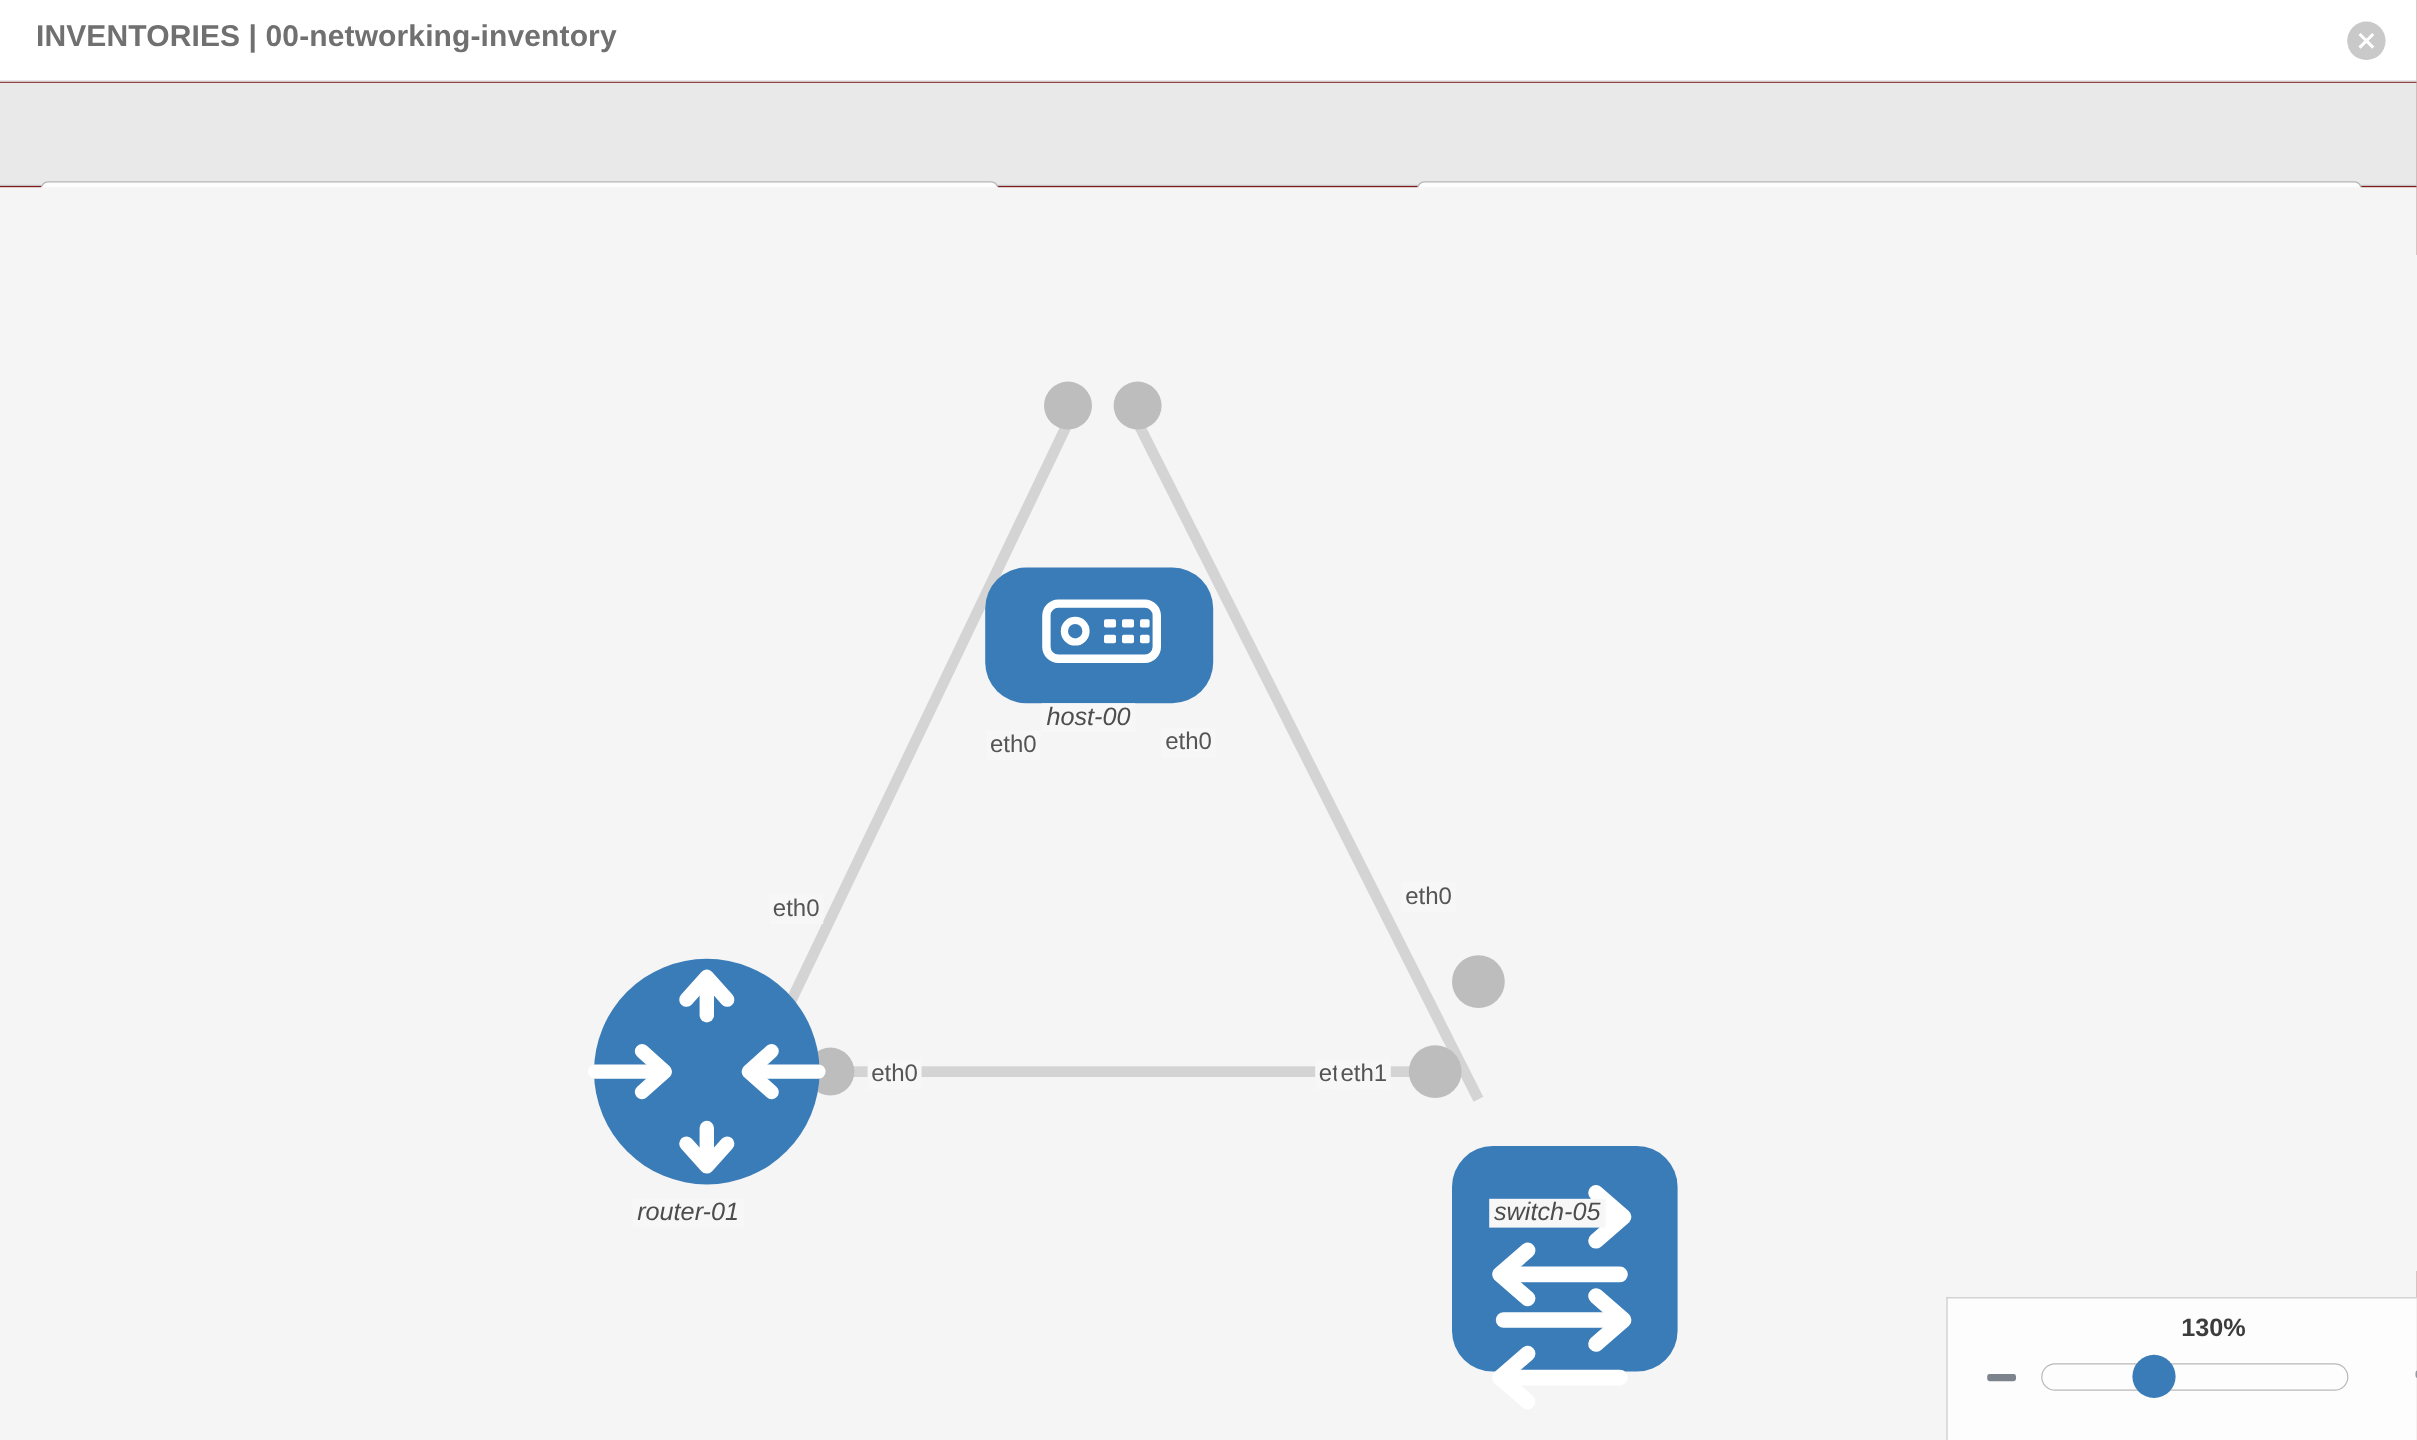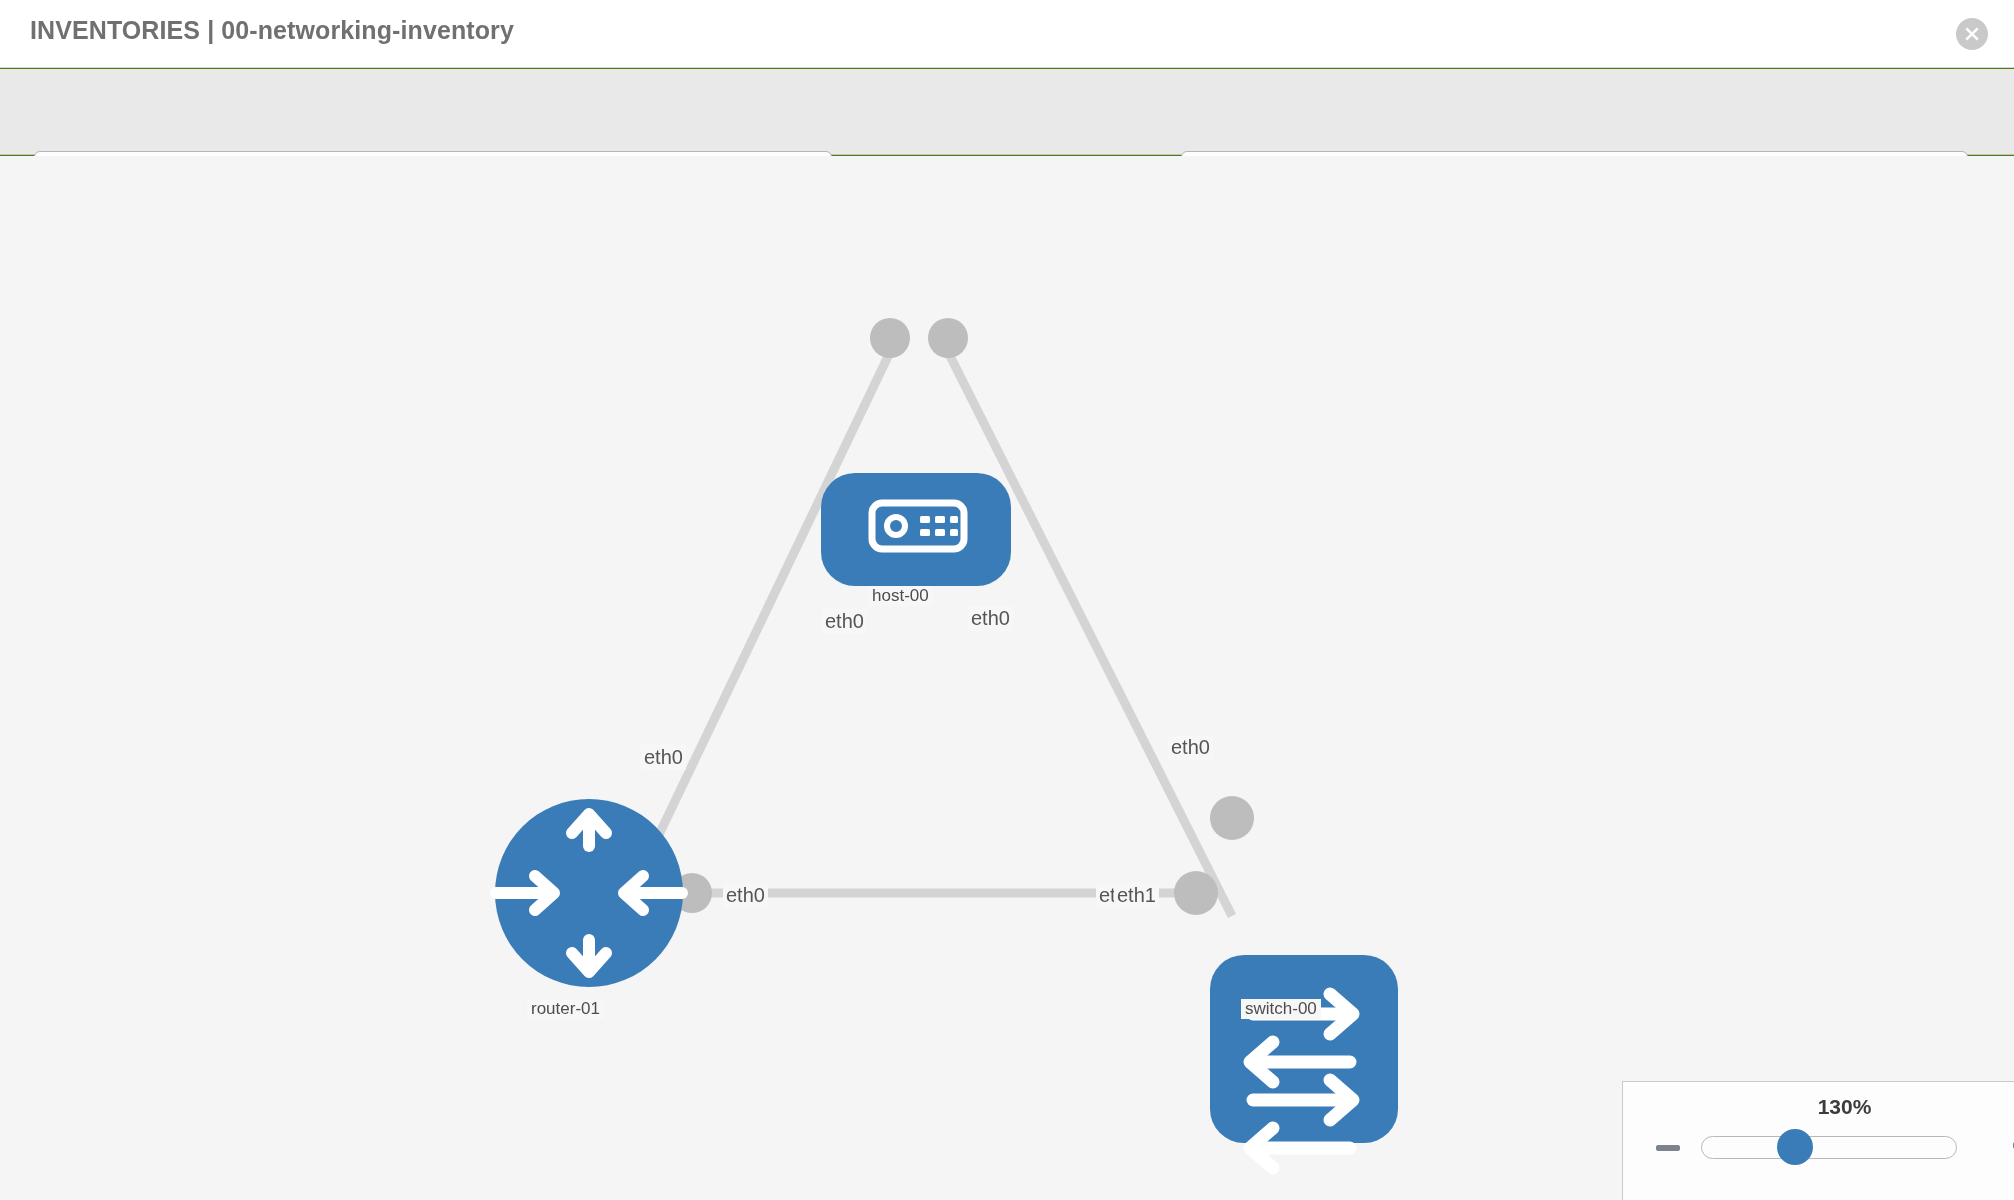--- a/index.html
+++ b/index.html
@@ -10,21 +10,21 @@
     height: 1200px;
     overflow: hidden;
     background: #ffffff;
     font-family: "Liberation Sans", sans-serif;
   }
 
   #app {
     position: relative;
     width: 2014px;
     height: 1200px;
-    background: #4d7c0f;
+    background: #7f1d1d;
   }
 
   
   #header {
     position: absolute;
     left: 0; top: 0;
     width: 2014px;
     height: 68px;
     background: #ffffff;
     border-bottom: 1px solid #d7d7d7;
@@ -141,26 +141,27 @@
     color: #555555;
     background: #f7f7f7;
     padding: 1px 3px;
     white-space: nowrap;
     line-height: 1.15;
     margin-top: 12px;
   }
 
   .node-label {
     position: absolute;
-    font-size: 17px;
+    font-size: 21px;
     color: #4d4d4d;
     background: #f7f7f7;
     padding: 0 4px;
     white-space: nowrap;
     line-height: 1.15;
+    font-style: italic;
   }
 
   
   #zoom-widget {
     position: absolute;
     left: 1622px;
     top: 1081px;
     width: 444px;
     height: 119px;
     background: #fdfdfd;
@@ -341,21 +342,21 @@
     <div class="iface-label" style="left:822px; top:441px;">eth0</div>
     <div class="iface-label" style="left:968px; top:438px;">eth0</div>
     <div class="iface-label" style="left:641px; top:577px;">eth0</div>
     <div class="iface-label" style="left:1168px; top:567px;">eth0</div>
     <div class="iface-label" style="left:723px; top:715px;">eth0</div>
     <div class="iface-label" style="left:1096px; top:715px;">eth</div>
     <div class="iface-label" style="left:1114px; top:715px;">eth1</div>
 
     <div class="node-label" style="left:868px; top:430px;">host-00</div>
     <div class="node-label" style="left:527px; top:843px;">router-01</div>
-    <div class="node-label" style="left:1241px; top:843px;">switch-00</div>
+    <div class="node-label" style="left:1241px; top:843px;">switch-05</div>
 
   </div>
 
   <div id="zoom-widget">
     <div id="zoom-percent">130%</div>
 
     <div id="zoom-minus">
       <svg width="26" height="26" viewBox="0 0 26 26" aria-hidden="true">
         <rect x="1" y="10" width="24" height="6" rx="2" fill="#7d838d"></rect>
       </svg>

